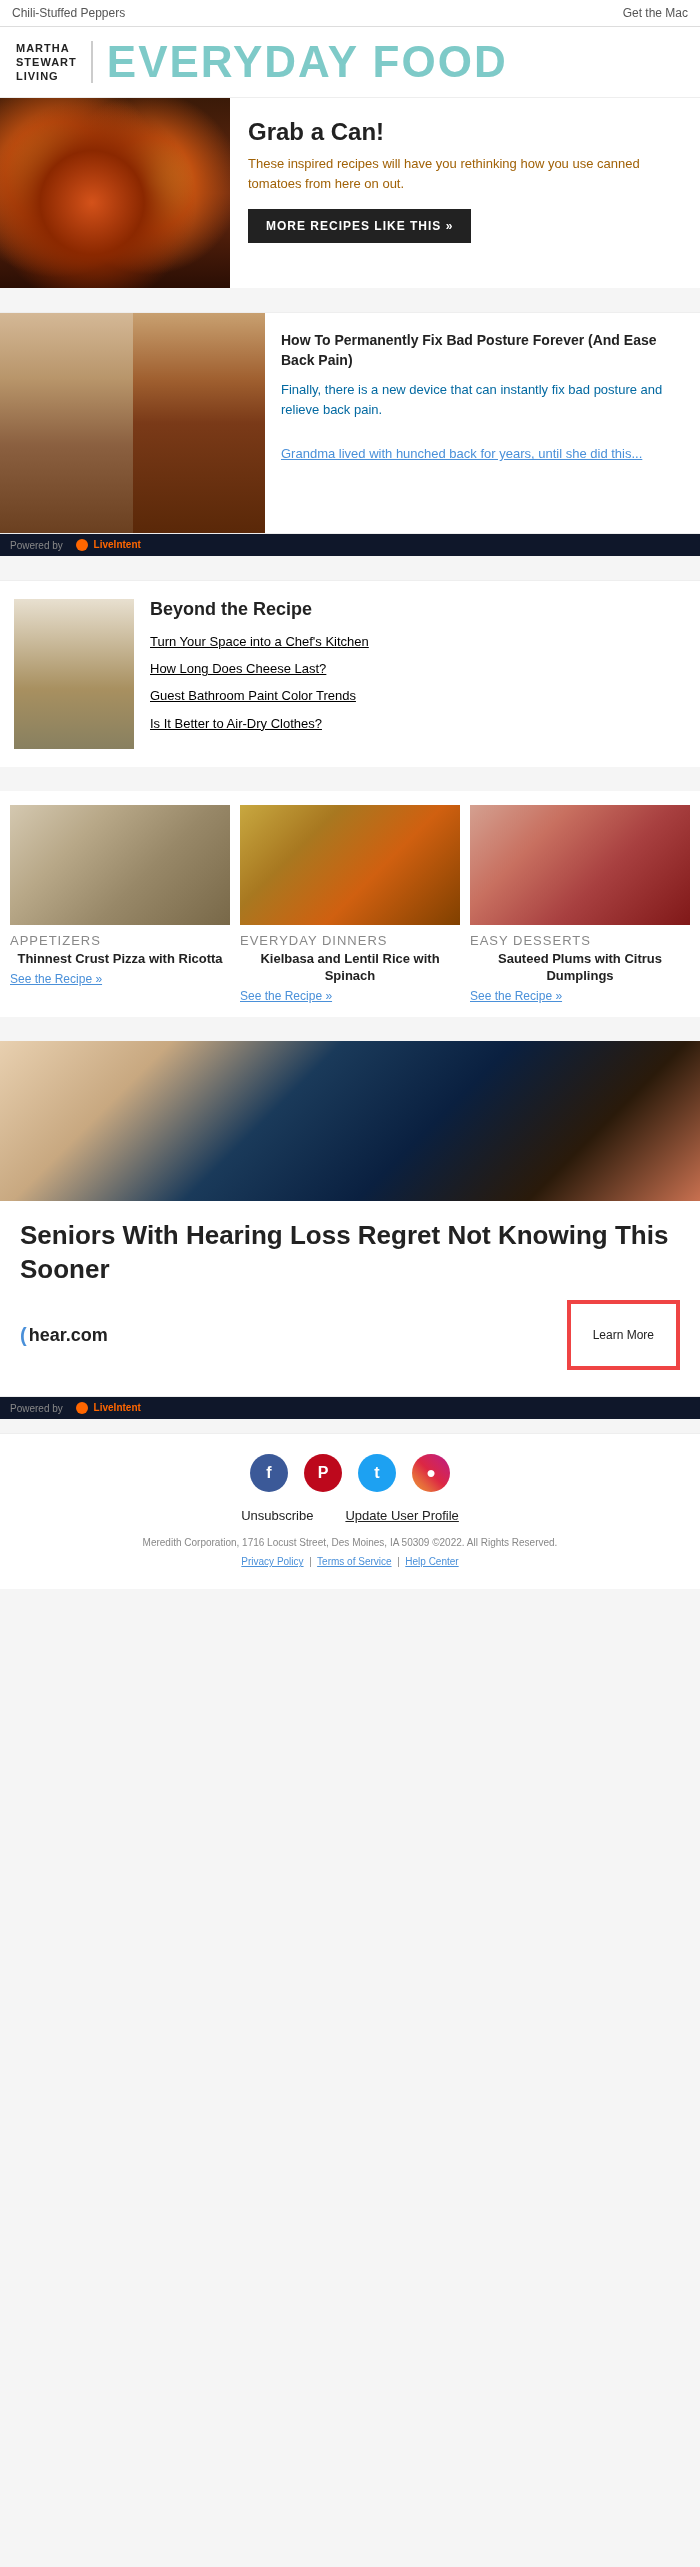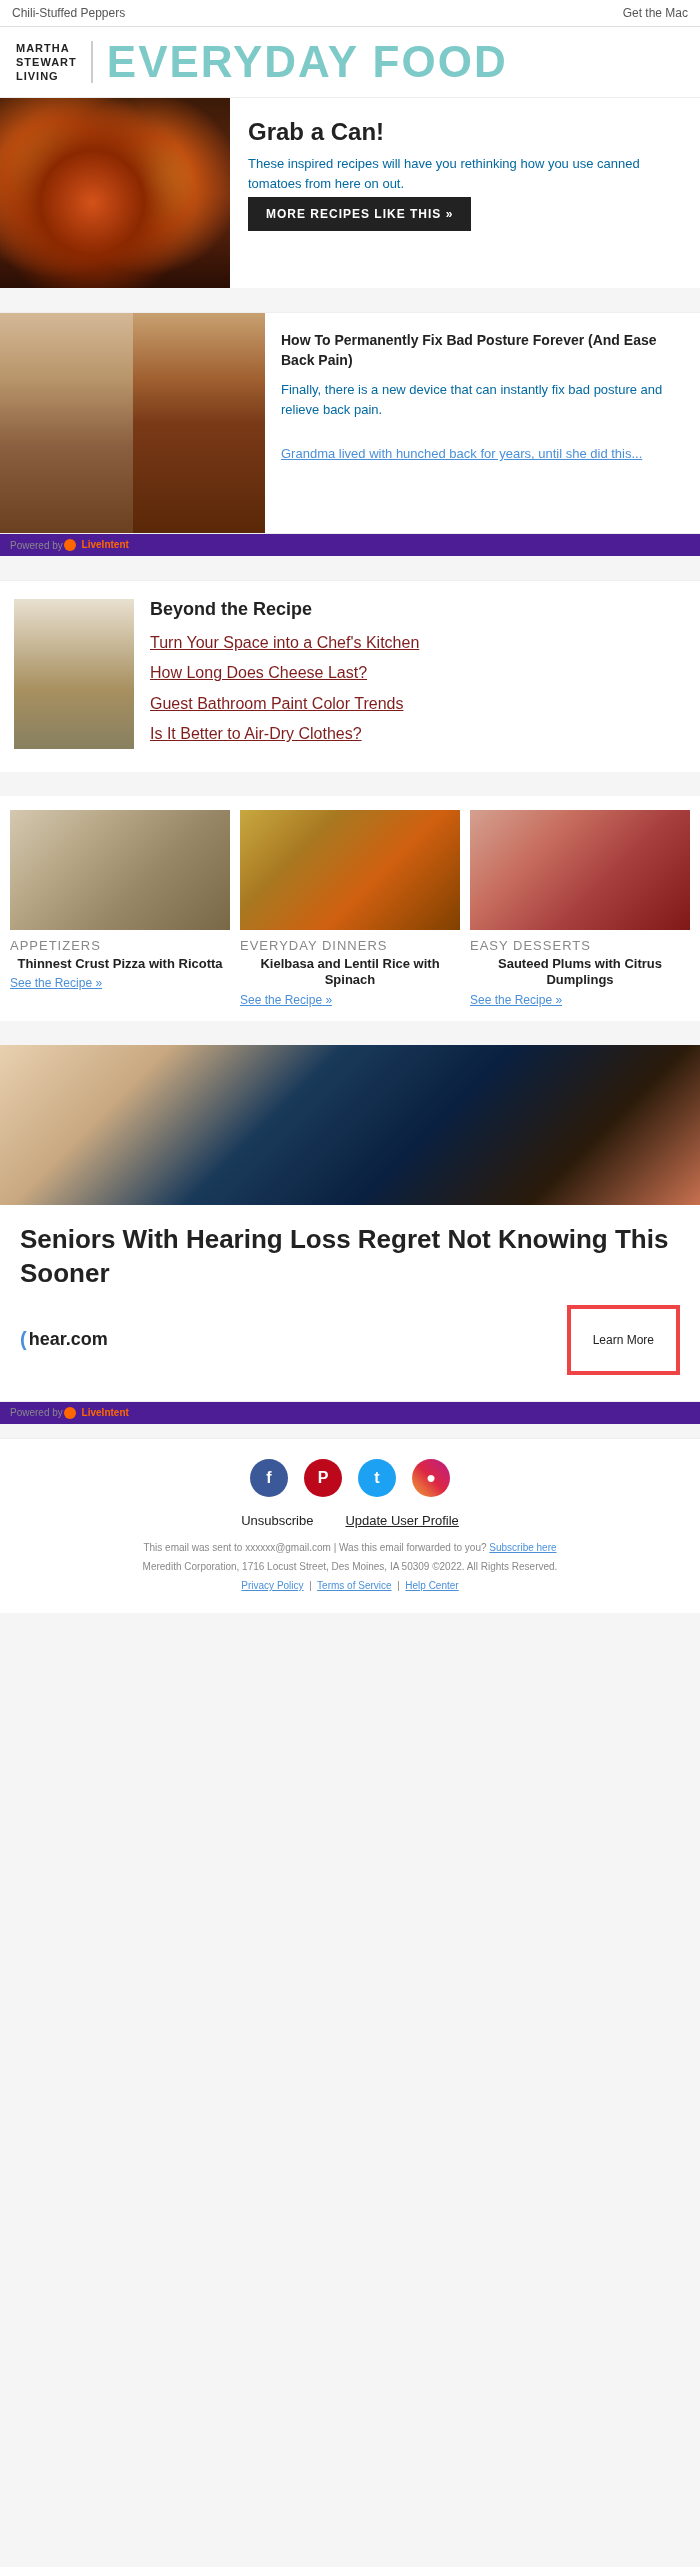--- a/index.html
+++ b/index.html
@@ -34,21 +34,21 @@
     .food-visual {
       width: 100%; height: 100%;
       background:
         radial-gradient(circle at 40% 55%, #d4521a 0%, #8b2800 30%, transparent 60%),
         radial-gradient(circle at 65% 45%, #e8a030 0%, #c05010 25%, transparent 50%),
         radial-gradient(circle at 25% 40%, #e8a030 0%, #c05010 25%, transparent 50%),
         linear-gradient(180deg, #3a1a08 0%, #6b2a10 50%, #2a0e04 100%);
     }
     .hero-content { padding: 20px 18px; flex: 1; }
     .hero-content h2 { font-size: 24px; color: #222; margin-bottom: 8px; }
-    .hero-content p { font-size: 13px; color: #0369a1; line-height: 1.5; margin-bottom: 4px; }
+    .hero-content p { font-size: 13px; color: #a16207; line-height: 1.5; margin-bottom: 16px; }
     .cta-button {
       display: inline-block; background: #222; color: #fff;
       padding: 10px 18px; font-size: 12px; text-transform: uppercase;
       letter-spacing: 1px; text-decoration: none; font-weight: bold;
     }
 
     
     .posture-section { display: flex; background: #fff; border-top: 1px solid #eee; margin-top: 10px; }
     .posture-images { display: flex; width: 265px; min-height: 220px; overflow: hidden; }
     .posture-img-half {
@@ -58,36 +58,36 @@
       background: linear-gradient(180deg, #d4b896 0%, #b8956a 30%, #8b6040 60%, #6b4020 100%);
     }
     .posture-img-2 {
       background: linear-gradient(180deg, #c8a070 0%, #a06030 30%, #7a3a18 50%, #5a2808 100%);
     }
     .posture-content { padding: 18px 16px; flex: 1; }
     .posture-content h3 { font-size: 14px; font-weight: bold; color: #222; line-height: 1.4; margin-bottom: 10px; }
     .posture-content p { font-size: 13px; color: #0369a1; line-height: 1.5; margin-bottom: 25px; }
     .posture-content a { color: #4a90d9; font-size: 13px; line-height: 1.4; text-decoration: underline; }
     .powered-by {
-      background: #4c1d95; padding: 4px 10px; font-size: 10px; color: #888;
-      display: flex; align-items: center; gap: 0; border-top: 1px solid #eee;
+      background: #0f172a; padding: 4px 10px; font-size: 10px; color: #888;
+      display: flex; align-items: center; gap: 12px; border-top: 1px solid #eee;
     }
     .liveintent-logo { color: #ff6600; font-size: 10px; font-weight: bold; }
 
     
     .beyond-section { display: flex; background: #fff; margin-top: 10px; padding: 18px 14px; border-top: 1px solid #eee; }
     .beyond-image { width: 120px; height: 150px; margin-right: 16px; overflow: hidden; background: #ddd; }
     .kitchen-visual {
       width: 100%; height: 100%;
       background: linear-gradient(180deg, #e8e0d0 0%, #c8b898 30%, #a89060 60%, #888060 100%);
     }
     .beyond-content h3 { font-size: 18px; font-weight: bold; color: #222; margin-bottom: 12px; }
     .beyond-content ul { list-style: none; }
     .beyond-content ul li { margin-bottom: 8px; }
-    .beyond-content ul li a { color: #7f1d1d; font-size: 16px; text-decoration: underline; line-height: 1.4; }
+    .beyond-content ul li a { color: #000000; font-size: 13px; text-decoration: underline; line-height: 1.4; }
 
     
     .recipes-grid { display: flex; background: #fff; margin-top: 10px; padding: 14px 10px; gap: 10px; }
     .recipe-card { flex: 1; display: flex; flex-direction: column; }
     .recipe-card-image { height: 120px; overflow: hidden; margin-bottom: 8px; }
     .recipe-img-appetizer {
       width: 100%; height: 100%;
       background: linear-gradient(135deg, #d4c8b0 0%, #b8a888 30%, #988868 60%, #786848 100%);
     }
     .recipe-img-dinner {
@@ -279,24 +279,20 @@
     <a class="social-icon facebook">f</a>
     <a class="social-icon pinterest">P</a>
     <a class="social-icon twitter">t</a>
     <a class="social-icon instagram">●</a>
   </div>
   <div class="footer-links">
     <a class="no-underline">Unsubscribe</a>
     <a class="underline">Update User Profile</a>
   </div>
   <div class="footer-info">
-    <p>
-      <span>This email was sent to xxxxxx@gmail.com  |  Was this email forwarded to you?</span>
-      <a>Subscribe here</a>
-    </p>
     <p style="margin-top:4px;">Meredith Corporation, 1716 Locust Street, Des Moines, IA 50309 ©2022. All Rights Reserved.</p>
     <p style="margin-top:4px;">
       <a>Privacy Policy</a>
       &nbsp;|&nbsp;
       <a>Terms of Service</a>
       &nbsp;|&nbsp;
       <a>Help Center</a>
     </p>
   </div>
 </div>

